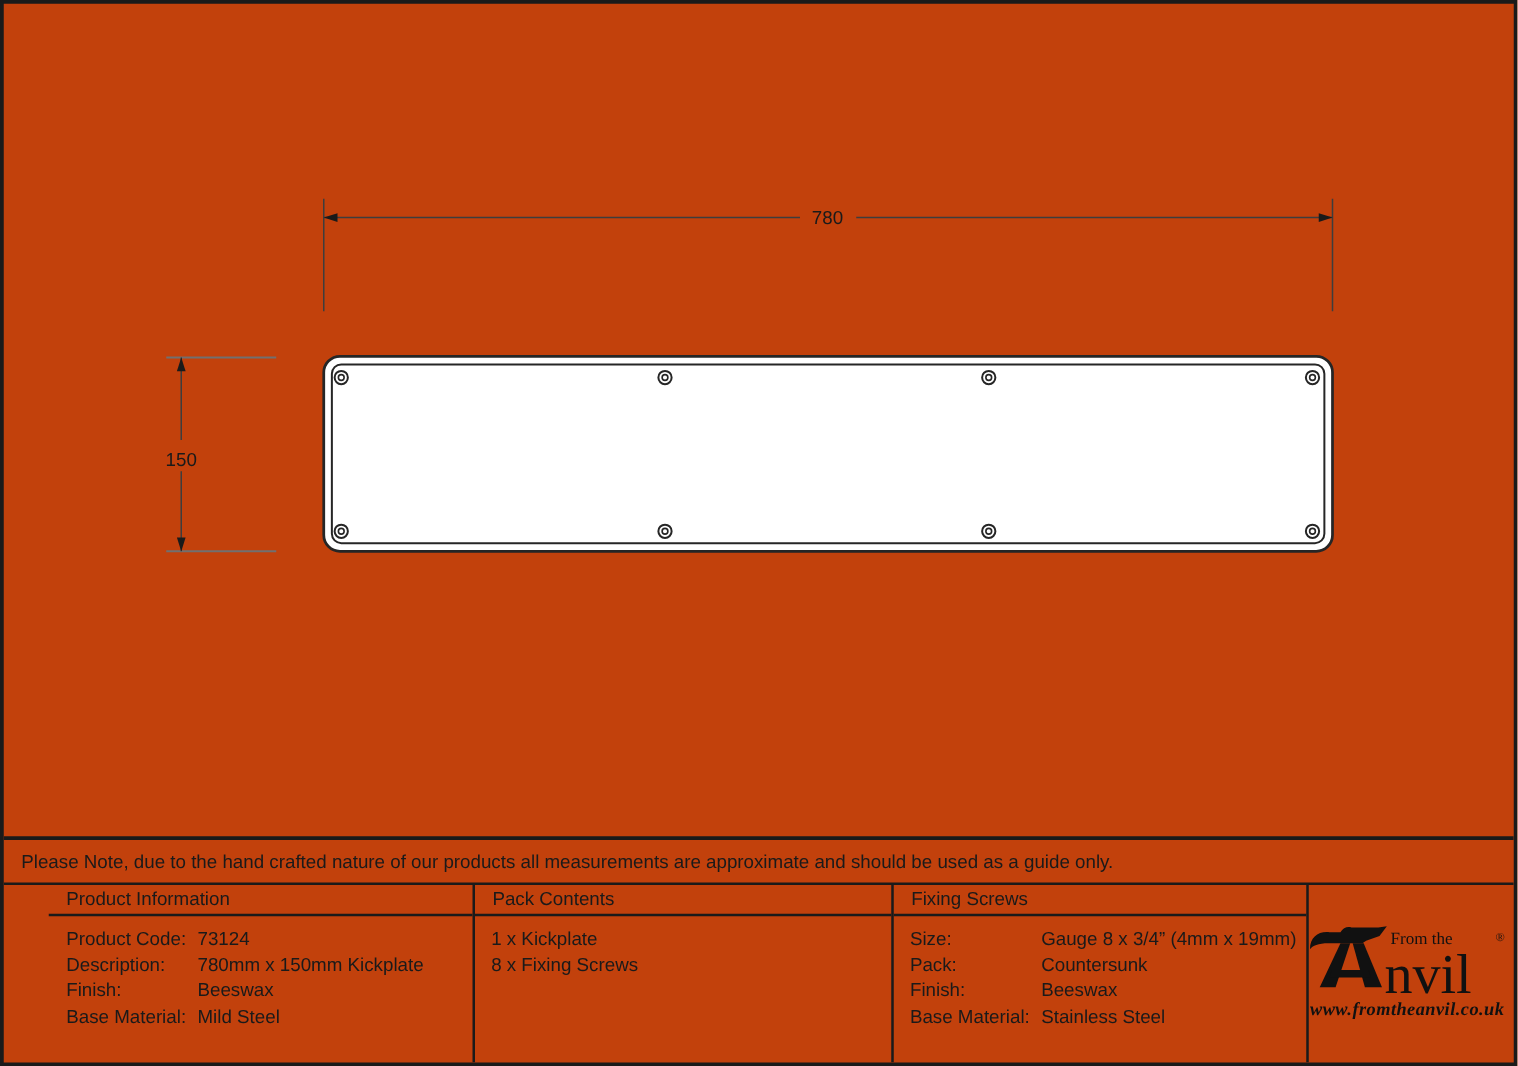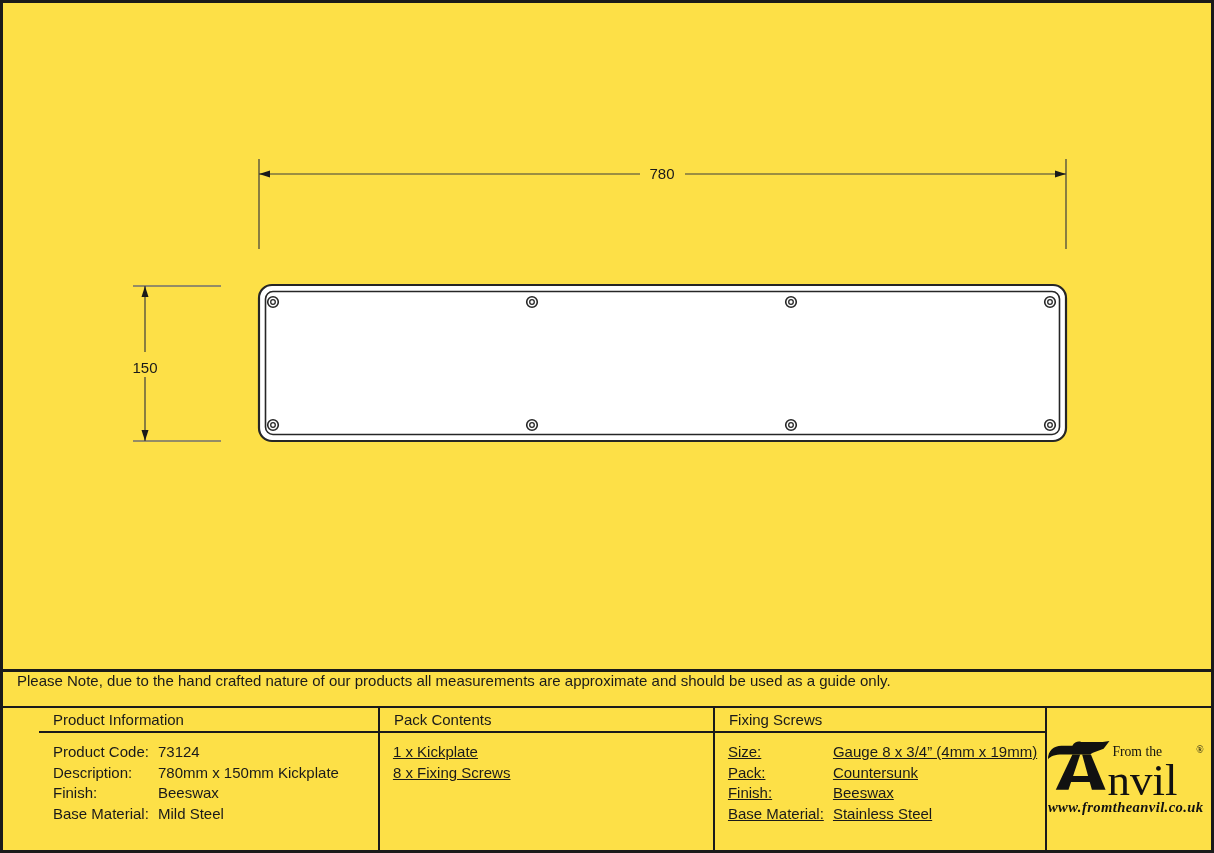--- a/index.html
+++ b/index.html
@@ -1,51 +1,51 @@
 <!DOCTYPE html>
 <html><head>
 <meta charset="utf-8">
 <style>
   html,body { margin:0; padding:0; background:#ffffff; }
   .sheet {
     position:relative;
     width:1214px; height:853px;
     box-sizing:border-box;
     border:3px solid #1a1a1a;
-    background:#fde047;
+    background:#c2410c;
     display:flex; flex-direction:column;
     font-family:"Liberation Sans", sans-serif;
     color:#1a1a1a;
     overflow:hidden;
   }
   .drawing-area { flex:0 0 auto; height:666px; }
   .drawing-area svg { display:block; }
 
   .note-row {
     flex:0 0 auto; height:39px; box-sizing:border-box;
     border-top:3px solid #1a1a1a;
     border-bottom:2px solid #1a1a1a;
-    display:flex; 
+    display:flex; align-items:center;
     padding-left:14px;
     font-size:15px;
   }
 
   .info-table { flex:1 1 auto; min-height:0; display:flex;padding-left:36px; }
   .col { box-sizing:border-box; border-right:2px solid #1a1a1a; display:flex; flex-direction:column; }
   .col-product { width:346px; }
   .col-pack    { width:340px; }
   .col-screws  { width:337px; }
   .cell-header {
     flex:0 0 auto; height:25px; box-sizing:border-box;
     border-bottom:2px solid #1a1a1a;
     display:flex; align-items:center;
     padding-left:14px; font-size:15px;
   }
   .cell-body { flex:1 1 auto; padding:9px 0 0 14px; font-size:15px; line-height:20.5px; }
-  .col-pack .cell-body, .col-screws .cell-body { padding-left:13px;text-decoration:underline; }
+  .col-pack .cell-body, .col-screws .cell-body { padding-left:13px; }
   .kv-row { display:flex; }
   .kv-row .k { flex:0 0 105px; }
   .kv-row .v { flex:1 1 auto; padding-right:4px; }
 
   .logo-cell { flex:1 1 auto; display:flex; align-items:center; justify-content:center; }
 
   .dim-text { font-family:"Liberation Sans", sans-serif; font-size:15px; fill:#1a1a1a; }
   .brand-prefix { font-family:"Liberation Serif", serif; font-size:14px; fill:#111; }
   .brand-name { font-family:"Liberation Serif", serif; font-size:46px; fill:#111; }
   .brand-reg { font-family:"Liberation Serif", serif; font-size:10px; fill:#111; }

